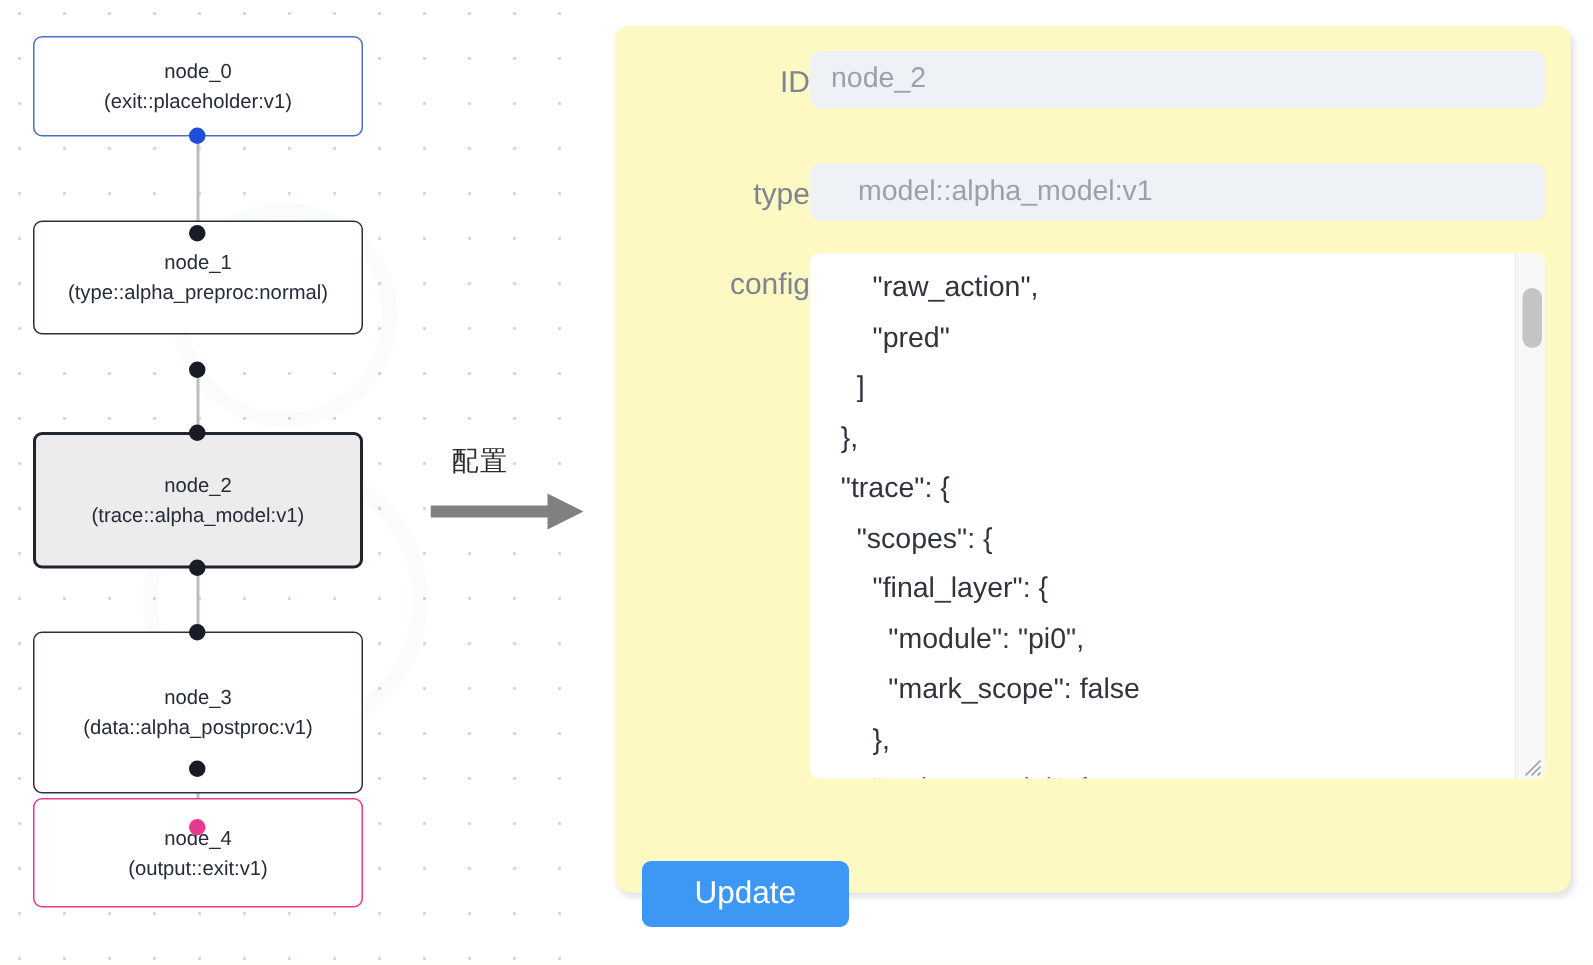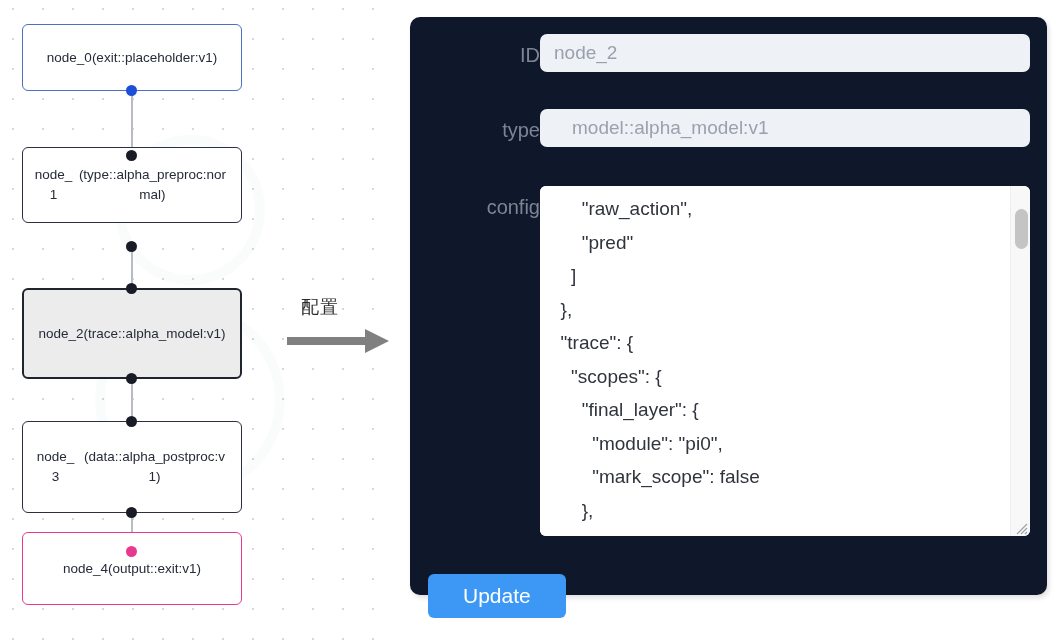--- a/index.html
+++ b/index.html
@@ -40,35 +40,35 @@
 
   
   .node {
     position: absolute;
     left: 22px;
     width: 220px;
     border-radius: 6px;
     background: #ffffff;
     border: 1.6px solid #2b3040;
     display: flex;
-    flex-direction: row;
+    flex-direction: column;
     align-items: center;
     justify-content: center;
     text-align: center;
     color: #262b38;
     font-size: 13.5px;
     line-height: 20px;
     padding: 4px 10px;
   }
   .node .nline { display: block; white-space: pre-wrap; word-break: break-all; }
 
   #node0 { top: 24px;  height: 67px;  border-color: #4a6fc4; }
   #node1 { top: 147px; height: 76px; }
   #node2 { top: 288px; height: 91px; background: #ececec; border-color: #20242f; border-width: 2px; }
-  #node3 { top: 421px; height: 92px; }
+  #node3 { top: 421px; height: 108px; }
   #node4 { top: 532px; height: 73px; border-color: #e9398f; }
 
   
   .edge {
     position: absolute;
     left: 131px;
     width: 2px;
     background: #b9bcc4;
   }
   #edge0 { top: 89px;  height: 68px; }
@@ -103,21 +103,21 @@
     letter-spacing: 1px;
     font-family: Liberation Serif, serif;
   }
   #arrow-svg { position: absolute; left: 0; top: 33px; }
 
   
   #panel {
     position: absolute;
     left: 410px; top: 17px;
     width: 637px; height: 578px;
-    background: #0f172a;
+    background: #fef9c3;
     border-radius: 10px;
     box-shadow: 2px 3px 5px rgba(0,0,0,0.12);
   }
 
   .field-row {
     position: absolute;
     display: flex;
     align-items: flex-start;
   }
   .field-label {
@@ -132,21 +132,21 @@
     border-radius: 7px;
     color: #9aa1ad;
     font-size: 19px;
     padding: 8px 14px;
     font-family: "Liberation Sans", sans-serif;
     outline: none;
   }
 
   #row-id    { left: 18px; top: 17px; width: 602px; }
   #row-type  { left: 18px; top: 92px; width: 602px; }
-  #row-config{ left: 18px; top: 169px; width: 602px; }
+  #row-config{ left: 18px; top: 152px; width: 602px; }
 
   #row-id .field-label,
   #row-type .field-label,
   #row-config .field-label { width: 112px; padding-top: 10px; }
 
   #input-id   { width: 490px; }
   #input-type { width: 490px; padding-left: 32px; }
 
   
   #config-wrap {

